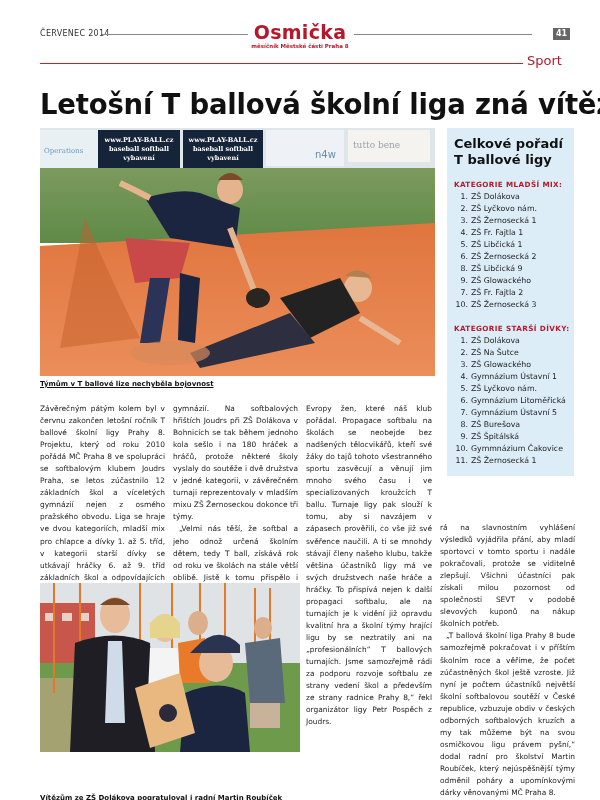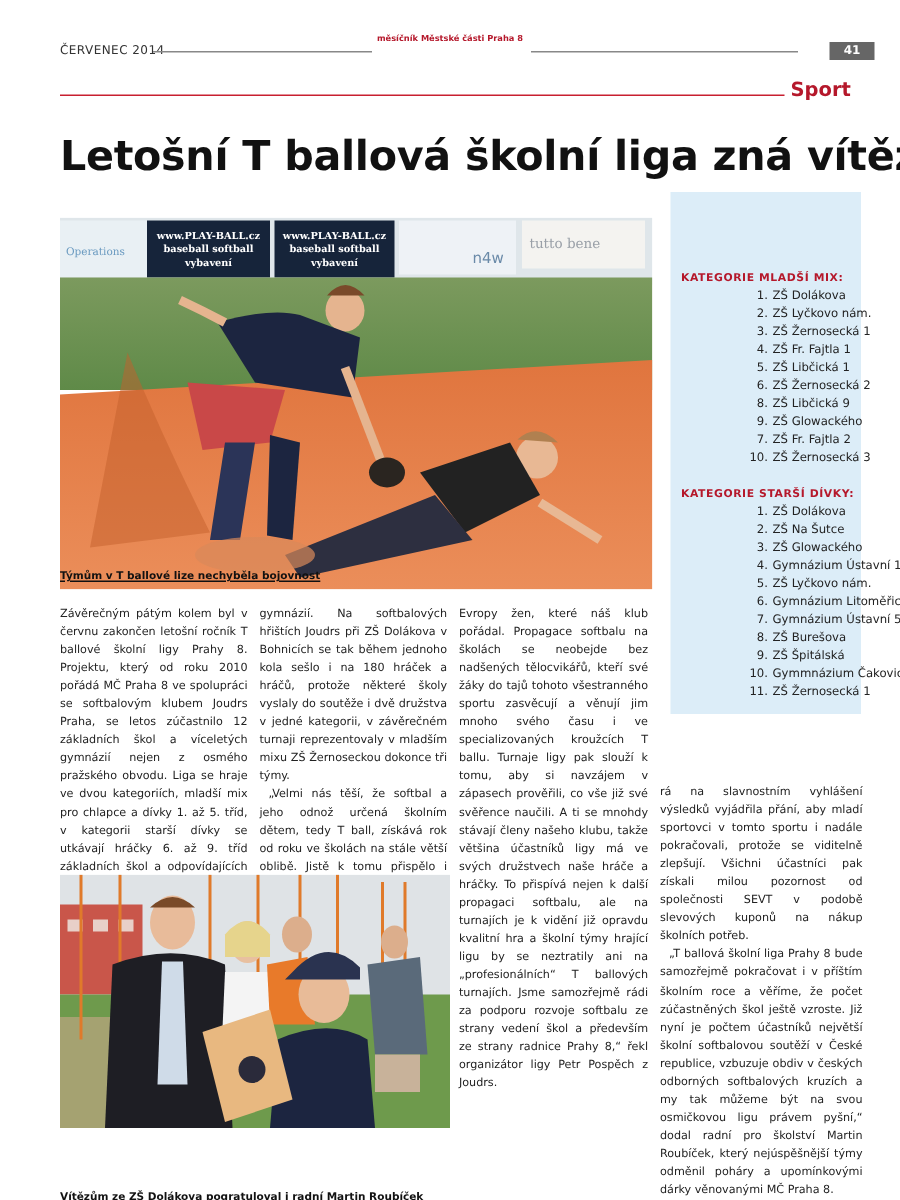--- a/index.html
+++ b/index.html
@@ -4,49 +4,50 @@
 <style>
   html,body{margin:0;padding:0;background:#fff;}
   body{width:600px;height:800px;position:relative;overflow:hidden;font-family:"DejaVu Sans","Liberation Sans",sans-serif;color:#222;}
   .abs{position:absolute;}
   .hdr-date{left:40px;top:29px;font-size:8px;color:#333;letter-spacing:0.3px;}
   .hdr-line-l{left:102px;top:34px;width:146px;height:1px;background:#888;}
   .hdr-line-r{left:354px;top:34px;width:178px;height:1px;background:#888;}
   .logo{left:250px;top:22px;width:100px;text-align:center;}
   .logo-title{font-size:19px;font-weight:bold;color:#b5182b;line-height:20px;letter-spacing:0.3px;}
   .logo-sub{font-size:5.5px;font-weight:bold;color:#b5182b;margin-top:1px;}
-  .page-num{left:553px;top:28px;width:30px;height:12px;background:#666;color:#fff;font-size:8px;font-weight:bold;text-align:center;line-height:12px;}
+  .page-num{left:553px;top:28px;width:17px;height:12px;background:#666;color:#fff;font-size:8px;font-weight:bold;text-align:center;line-height:12px;}
   .sec-line{left:40px;top:63px;width:483px;height:1px;background:#c81f30;}
-  .sec-label{left:527px;top:53px;font-size:13px;font-weight:bold;color:#b5182b;}
+  .sec-label{left:527px;top:53px;font-size:13px;font-weight:normal;color:#b5182b;}
   .headline{left:40px;top:88px;width:540px;font-size:27.5px;font-weight:bold;color:#111;letter-spacing:-0.2px;white-space:nowrap;}
-  .photo1{left:40px;top:128px;width:395px;height:248px;overflow:hidden;margin-top:17px;}
+  .photo1{left:40px;top:128px;width:395px;height:248px;overflow:hidden;}
   .cap{font-size:7px;font-weight:bold;color:#111;text-decoration:underline;}
   .cap1{left:40px;top:380px;}
   .box{left:447px;top:128px;width:127px;height:348px;background:#dcedf8;}
   .box-title{position:absolute;left:7px;top:8px;font-size:13px;font-weight:bold;color:#111;line-height:16px;}
   .box-cat{position:absolute;left:7px;font-size:7.2px;font-weight:bold;color:#b5182b;letter-spacing:0.4px;}
   .box-list{position:absolute;left:0;width:127px;margin:0;padding:0;list-style:none;}
-  .box-list li{font-size:7.8px;color:#222;height:12px;line-height:12px;white-space:nowrap;margin-left:44px;}
+  .box-list li{font-size:7.8px;color:#222;height:12px;line-height:12px;white-space:nowrap;}
   .box-list .n{display:inline-block;width:21px;text-align:right;margin-right:3px;}
   .col{font-size:7.45px;line-height:12.05px;color:#222;text-align:justify;}
   .col p{margin:0;}
   .col1{left:40px;top:403px;width:125px;}
   .col2{left:173px;top:403px;width:125px;}
   .col3{left:306px;top:403px;width:126px;}
   .col4{left:440px;top:522px;width:135px;}
   .photo2{left:40px;top:583px;width:260px;height:169px;overflow:hidden;}
   .cap2{left:40px;top:794px;text-align:right;}
   .ind{text-indent:6px;}
 </style>
 </head>
 <body>
 
 <div class="abs hdr-date">ČERVENEC 2014</div>
 <div class="abs hdr-line-l"></div>
 <div class="abs logo">
+  <div class="logo-title">Osmička</div>
   <div class="logo-sub">měsíčník Městské části Praha 8</div>
 </div>
 <div class="abs hdr-line-r"></div>
 <div class="abs page-num">41</div>
 <div class="abs sec-line"></div>
 <div class="abs sec-label">Sport</div>
 
 <h1 class="abs headline" style="margin:0">Letošní T ballová školní liga zná vítěze</h1>
 
 <div class="abs photo1">
@@ -94,20 +95,24 @@
     <path d="M305 148 Q318 136 332 150" fill="#b08050"></path>
     <path d="M240 170 L300 150 L320 185 L270 210 Z" fill="#222"></path>
     <path d="M150 225 L250 185 L275 215 L160 240 Z" fill="#2d2f40"></path>
     <path d="M320 190 L360 215" stroke="#e8b894" stroke-width="6" fill="none"></path>
     <ellipse cx="130" cy="225" rx="40" ry="12" fill="#d9895a" opacity="0.7"></ellipse>
   </svg>
 </div>
 <div class="abs cap cap1">Týmům v T ballové lize nechyběla bojovnost</div>
 
 <aside class="abs box">
+  <div class="box-title">
+    <div>Celkové pořadí</div>
+    <div>T ballové ligy</div>
+  </div>
   <div class="box-cat" style="top:52px">KATEGORIE MLADŠÍ MIX:</div>
   <ul class="box-list" style="top:63px">
     <li><span class="n">1.</span><span>ZŠ Dolákova</span></li>
     <li><span class="n">2.</span><span>ZŠ Lyčkovo nám.</span></li>
     <li><span class="n">3.</span><span>ZŠ Žernosecká 1</span></li>
     <li><span class="n">4.</span><span>ZŠ Fr. Fajtla 1</span></li>
     <li><span class="n">5.</span><span>ZŠ Libčická 1</span></li>
     <li><span class="n">6.</span><span>ZŠ Žernosecká 2</span></li>
     <li><span class="n">8.</span><span>ZŠ Libčická 9</span></li>
     <li><span class="n">9.</span><span>ZŠ Glowackého</span></li>

